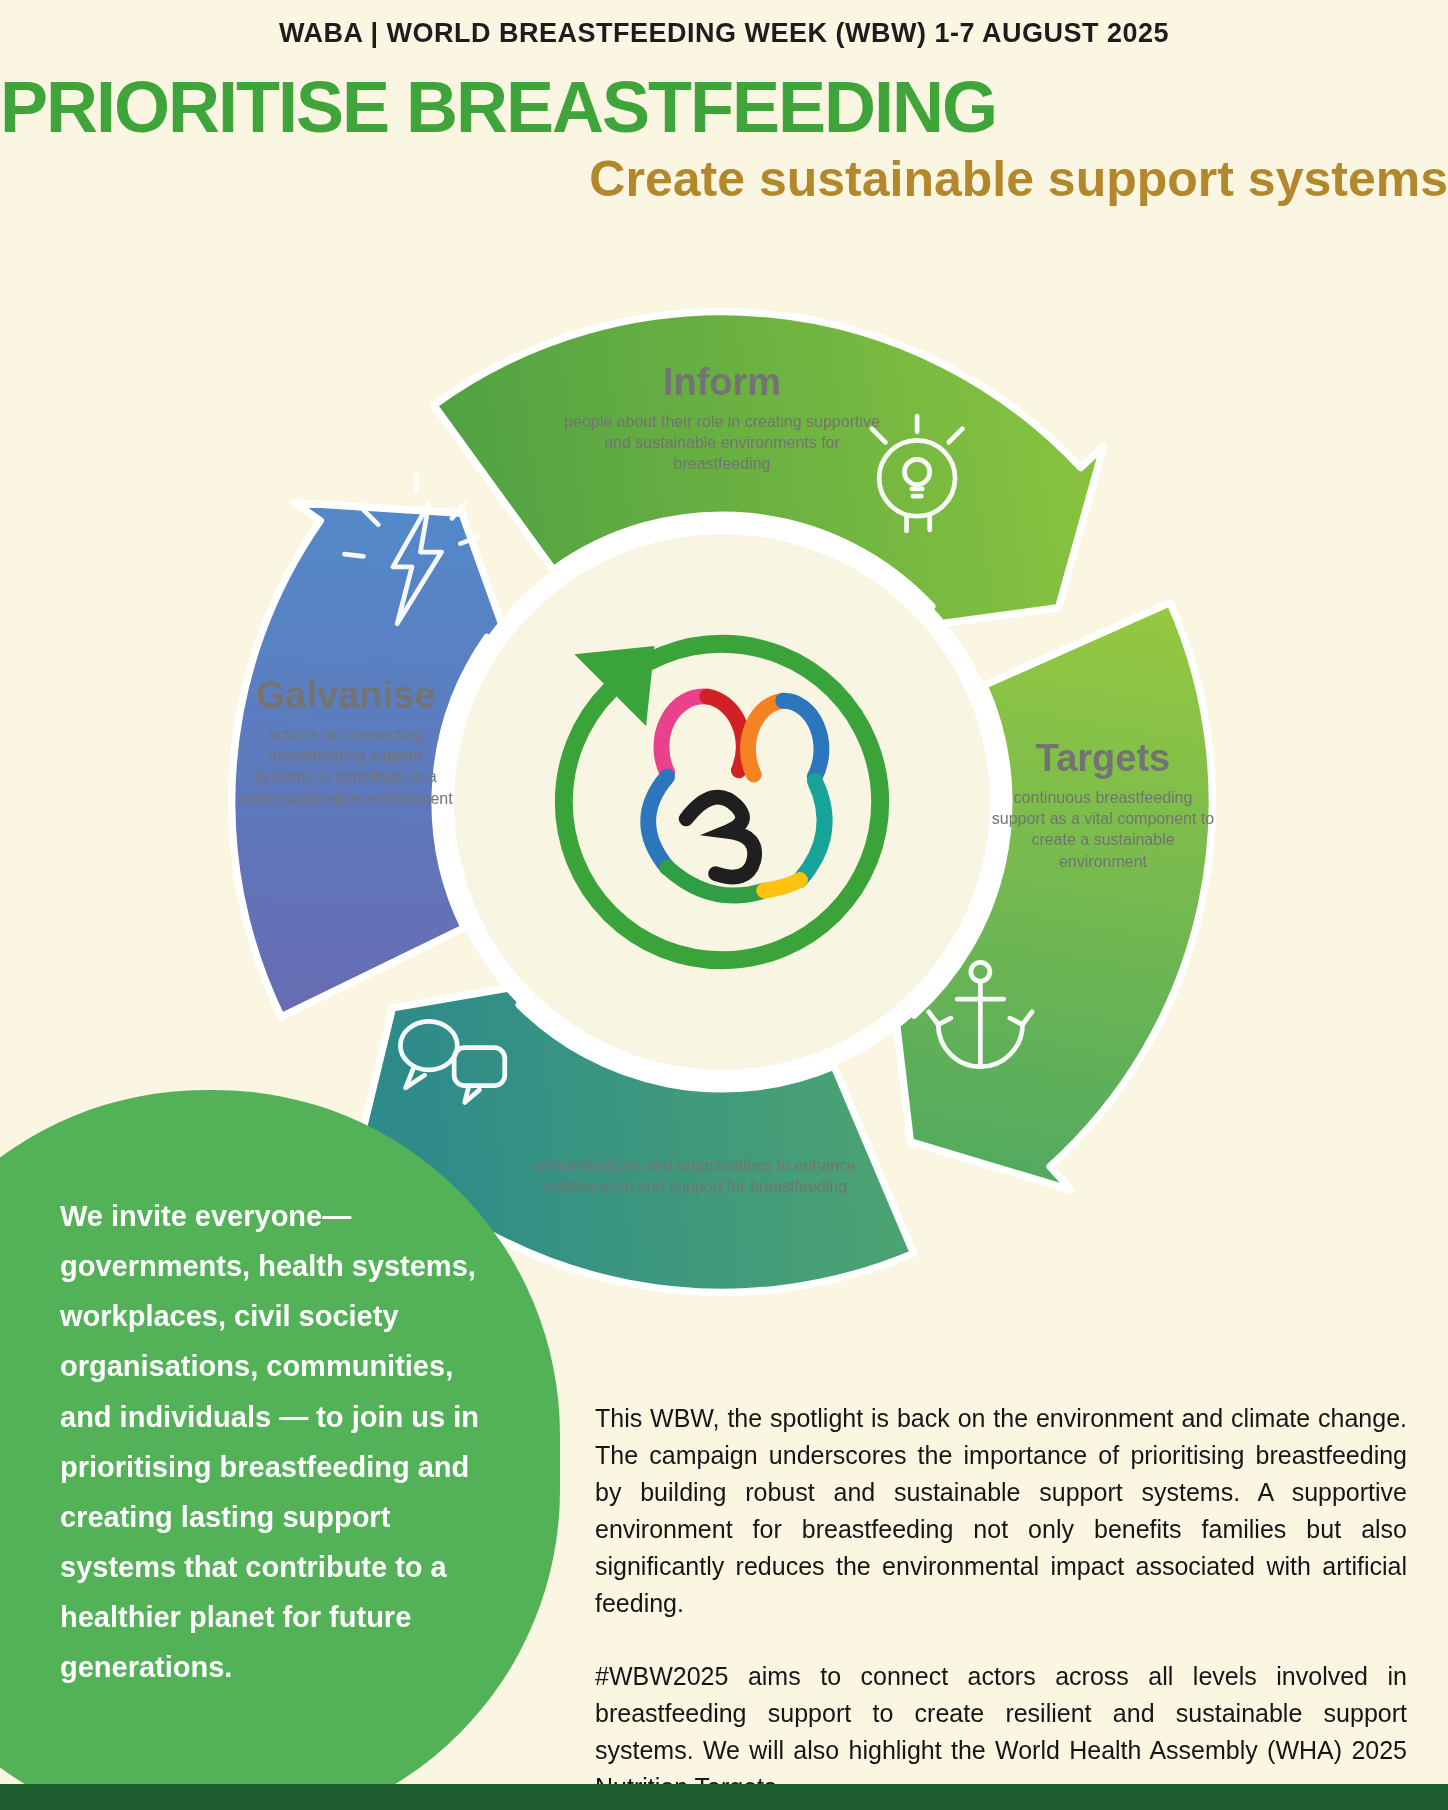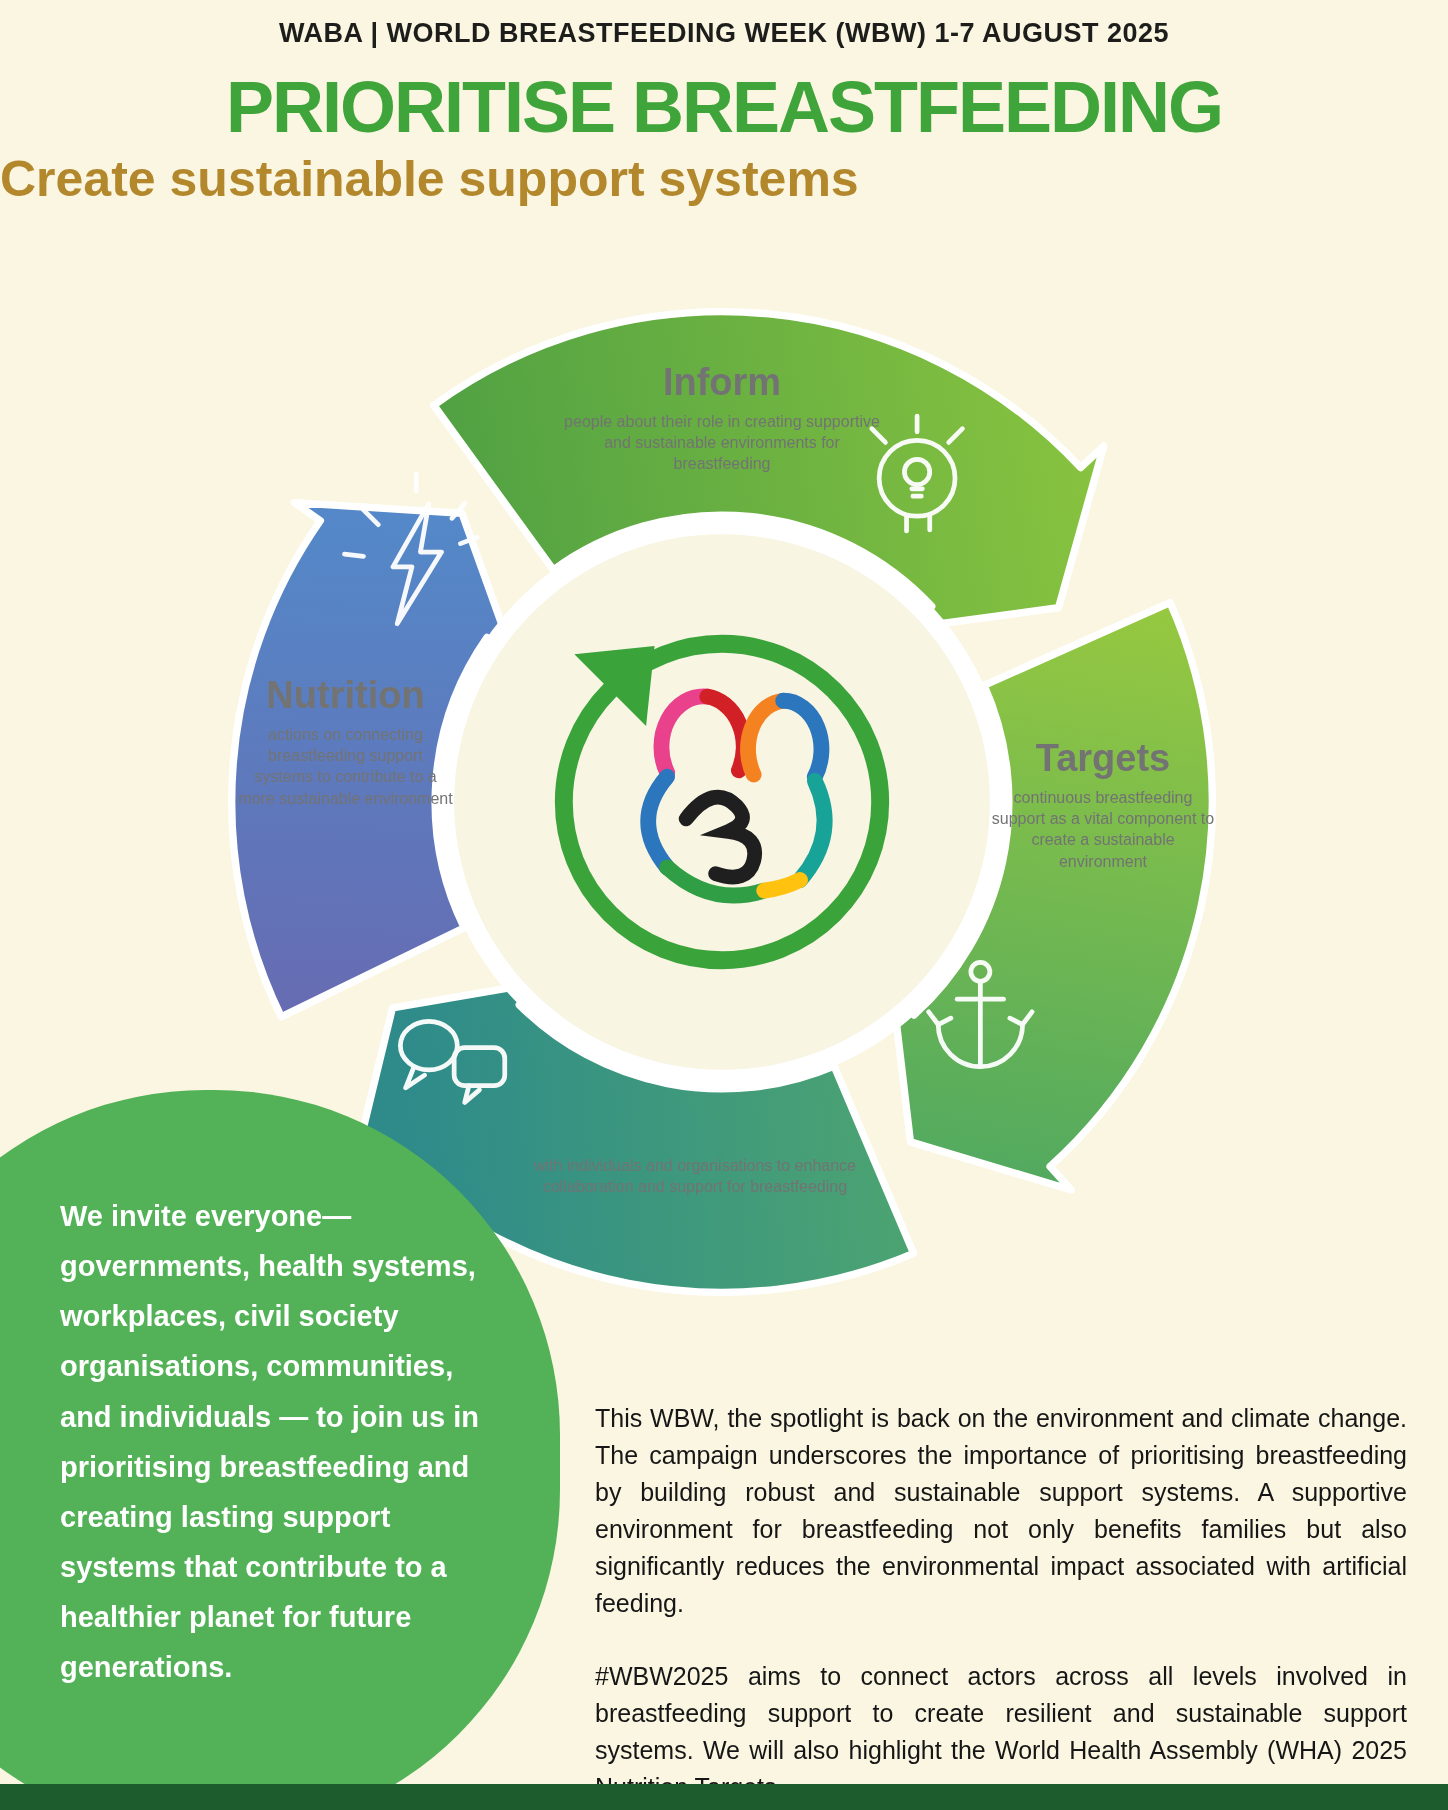--- a/index.html
+++ b/index.html
@@ -16,25 +16,25 @@
   body{
     width:1448px;height:1810px;position:relative;overflow:hidden;
     background:var(--bg);
     font-family:"Liberation Sans", sans-serif;
   }
   .event-header{
     position:absolute;top:18px;left:0;width:100%;text-align:center;
     font-size:27px;font-weight:bold;letter-spacing:.5px;color:var(--header-text);
   }
   .page-title{
-    position:absolute;top:66px;left:0;width:100%;text-align:center;margin:0;
+    position:absolute;top:66px;left:0;width:100%;margin:0;
     font-size:72px;font-weight:bold;letter-spacing:-2px;color:var(--title-green);
   }
   .page-subtitle{
-    position:absolute;top:150px;left:0;width:100%;text-align:left;margin:0;
+    position:absolute;top:150px;left:0;width:100%;text-align:right;margin:0;
     font-size:50px;font-weight:bold;color:var(--subtitle-gold);
   }
   .cycle{
     position:absolute;left:142px;top:222px;width:1160px;height:1160px;
   }
   .cycle svg{position:absolute;inset:0;width:100%;height:100%;}
   .seg-text{position:absolute;color:#737373;text-align:center;}
   .seg-title{font-size:38px;font-weight:bold;line-height:1.1;}
   .seg-desc{font-size:16px;line-height:1.33;margin-top:7px;}
   #txt-inform{left:415px;top:140px;width:330px;}
@@ -142,21 +142,21 @@
     <div class="seg-desc">people about their role in creating supportive and sustainable environments for breastfeeding</div>
   </div>
   <div class="seg-text" id="txt-anchor">
     <div class="seg-title">Targets</div>
     <div class="seg-desc">continuous breastfeeding support as a vital component to create a sustainable environment</div>
   </div>
   <div class="seg-text" id="txt-engage">
     <div class="seg-desc">with individuals and organisations to enhance collaboration and support for breastfeeding</div>
   </div>
   <div class="seg-text" id="txt-galvanise">
-    <div class="seg-title">Nutrition</div>
+    <div class="seg-title">Galvanise</div>
     <div class="seg-desc">actions on connecting breastfeeding support systems to contribute to a more sustainable environment</div>
   </div>
 </div>
 
 <div class="blob">
   <p class="blob-text">We invite everyone— governments, health systems, workplaces, civil society organisations, communities, and individuals — to join us in prioritising breastfeeding and creating lasting support systems that contribute to a healthier planet for future generations.</p>
 </div>
 
 <div class="paras">
   <p>This WBW, the spotlight is back on the environment and climate change. The campaign underscores the importance of prioritising breastfeeding by building robust and sustainable support systems. A supportive environment for breastfeeding not only benefits families but also significantly reduces the environmental impact associated with artificial feeding.</p>

